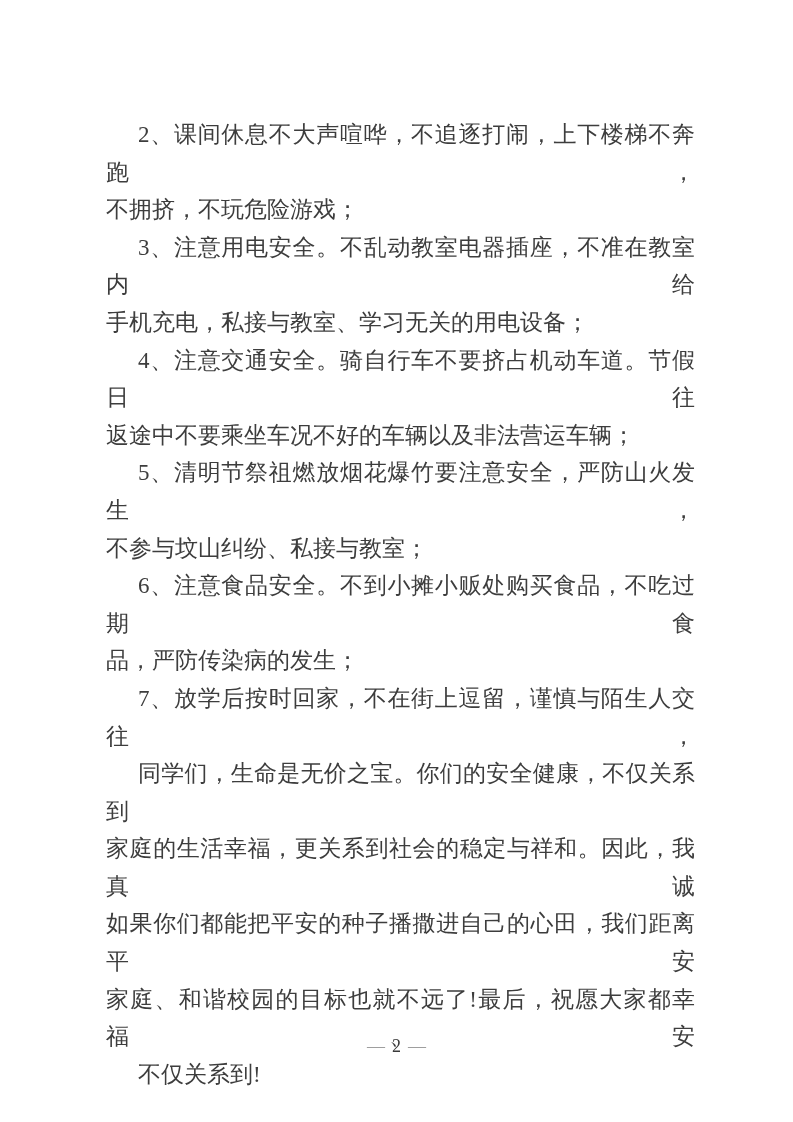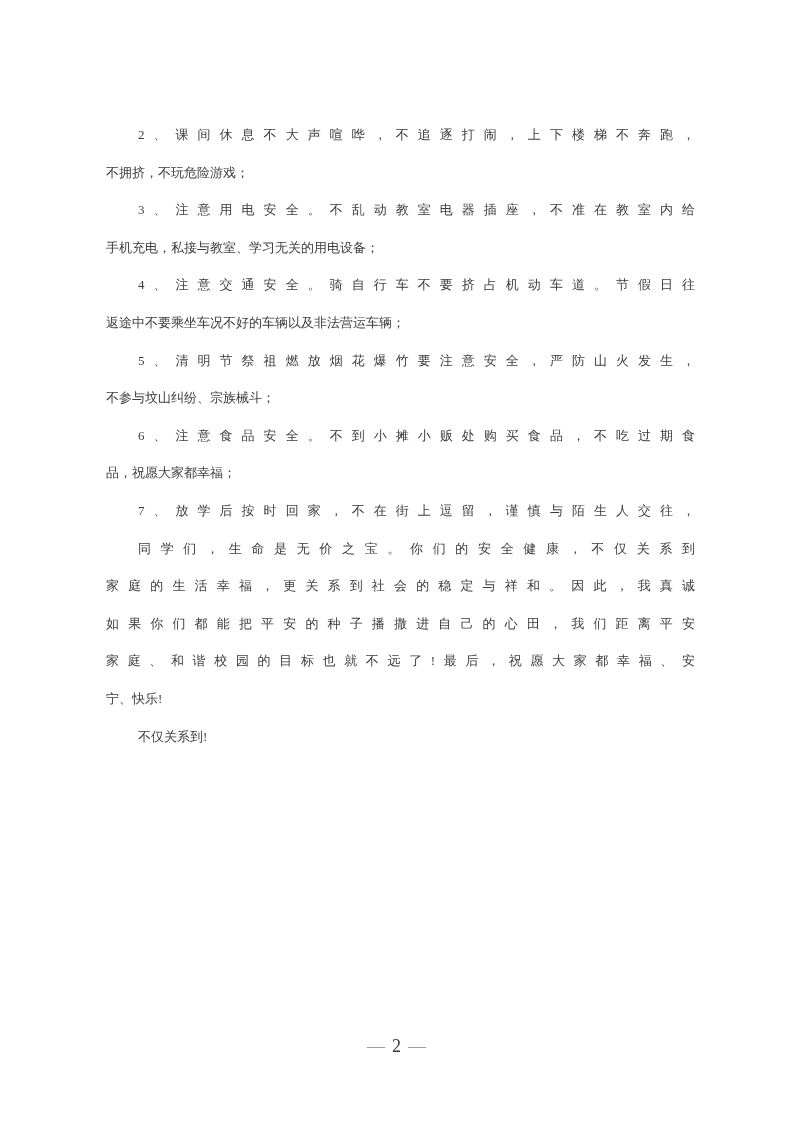--- a/index.html
+++ b/index.html
@@ -18,21 +18,21 @@
   .page {
     position: absolute;
     inset: 0;
     background: #ffffff;
   }
   .content {
     position: absolute;
     left: 106px;
     top: 116px;
     width: 589px;
-    font-size: 13px;
+    font-size: 23px;
     line-height: 37.6px;
     font-weight: 400;
     letter-spacing: 0;
   }
   .line {
     white-space: nowrap;
   }
   .line.justify {
     white-space: normal;
     text-align: justify;
@@ -68,28 +68,27 @@
 
 <div class="page">
   <div class="content">
     <div class="line indent justify">2、课间休息不大声喧哗，不追逐打闹，上下楼梯不奔跑，</div>
     <div class="line last">不拥挤，不玩危险游戏；</div>
     <div class="line indent justify">3、注意用电安全。不乱动教室电器插座，不准在教室内给</div>
     <div class="line last">手机充电，私接与教室、学习无关的用电设备；</div>
     <div class="line indent justify">4、注意交通安全。骑自行车不要挤占机动车道。节假日往</div>
     <div class="line last">返途中不要乘坐车况不好的车辆以及非法营运车辆；</div>
     <div class="line indent justify">5、清明节祭祖燃放烟花爆竹要注意安全，严防山火发生，</div>
-    <div class="line last">不参与坟山纠纷、宗族械斗；</div>
+    <div class="line last">不参与坟山纠纷、私接与教室；</div>
     <div class="line indent justify">6、注意食品安全。不到小摊小贩处购买食品，不吃过期食</div>
-    <div class="line last">品，祝愿大家都幸福；</div>
+    <div class="line last">品，严防传染病的发生；</div>
     <div class="line indent justify">7、放学后按时回家，不在街上逗留，谨慎与陌生人交往，</div>
     <div class="line indent justify">同学们，生命是无价之宝。你们的安全健康，不仅关系到</div>
     <div class="line justify">家庭的生活幸福，更关系到社会的稳定与祥和。因此，我真诚</div>
     <div class="line justify">如果你们都能把平安的种子播撒进自己的心田，我们距离平安</div>
     <div class="line justify">家庭、和谐校园的目标也就不远了!最后，祝愿大家都幸福、安</div>
-    <div class="line last">宁、快乐!</div>
     <div class="line indent last">不仅关系到!</div>
   </div>
 
   <div class="footer">
     <span class="dash">—</span><span class="num">2</span><span class="dash">—</span>
   </div>
 </div>
 
 </body></html>

